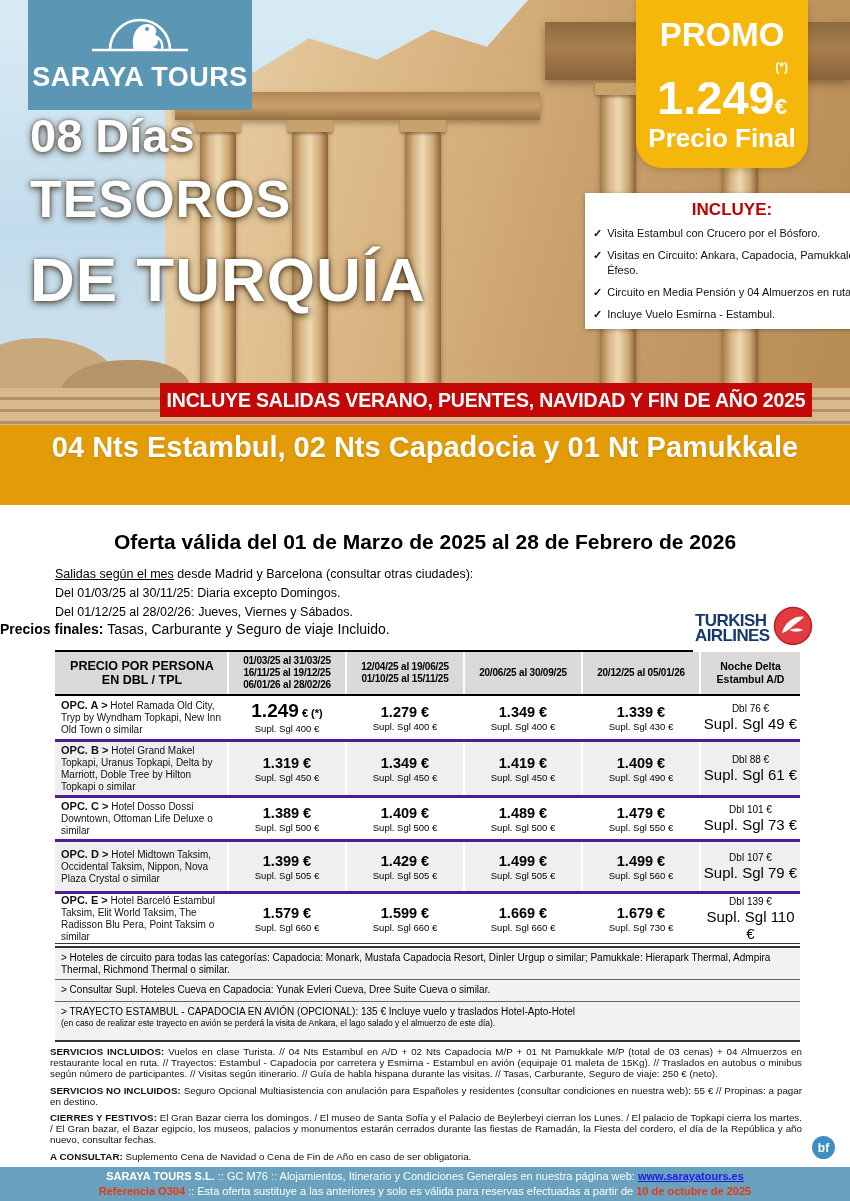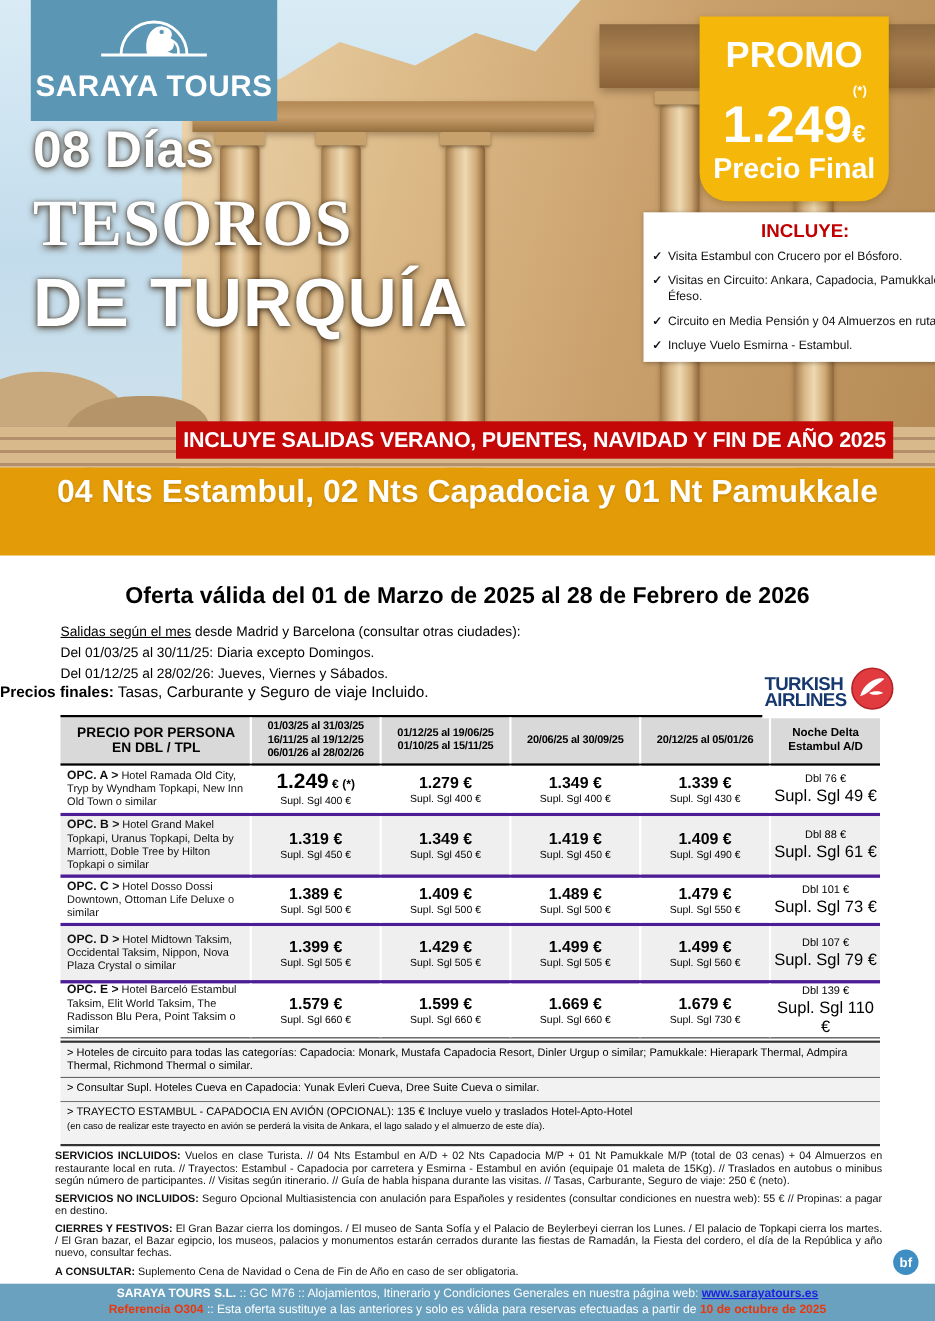--- a/index.html
+++ b/index.html
@@ -27,24 +27,24 @@
   .rubble1{position:absolute;left:-30px;top:338px;width:150px;height:90px;background:#c8a97e;border-radius:45% 55% 40% 30%;}
   .rubble2{position:absolute;left:60px;top:360px;width:130px;height:70px;background:#b6946a;border-radius:50% 40% 45% 35%;}
   
   .logo-box{position:absolute;left:28px;top:0;width:224px;height:110px;background:#5b96b5;z-index:5;
     display:flex;flex-direction:column;align-items:center;justify-content:center;gap:1px;}
   .logo-text{color:#fff;font-weight:bold;font-size:27px;letter-spacing:.5px;white-space:nowrap;}
   
   .hero-title{position:absolute;left:30px;top:112px;z-index:4;color:#fff;font-weight:bold;line-height:1;
     text-shadow:0 2px 7px rgba(55,38,18,.85),0 0 3px rgba(40,25,10,.6);}
   .ht1{font-size:47px;margin-bottom:14px;}
-  .ht2{font-size:60px;margin-bottom:12px;letter-spacing:1px;font-family:Liberation Serif, serif;}
+  .ht2{font-size:52px;margin-bottom:24px;letter-spacing:1px;}
   .ht3{font-size:62px;letter-spacing:1px;white-space:nowrap;}
   
-  .promo{position:absolute;left:636px;top:15px;width:172px;height:168px;background:#f4b70a;z-index:6;
+  .promo{position:absolute;left:636px;top:0;width:172px;height:168px;background:#f4b70a;z-index:6;
     border-radius:0 0 26px 26px;color:#fff;text-align:center;box-shadow:0 2px 6px rgba(120,90,10,.35);}
   .promo-label{font-size:33px;font-weight:bold;margin-top:16px;}
   .promo-ast{font-size:12px;font-weight:bold;text-align:right;padding-right:20px;margin-top:6px;}
   .promo-price{font-size:47px;font-weight:bold;line-height:1;margin-top:0px;}
   .promo-eur{font-size:22px;font-weight:bold;}
   .promo-final{font-size:26px;font-weight:bold;margin-top:2px;}
   
   .includes{position:absolute;left:585px;top:193px;width:292px;background:#fff;z-index:6;
     padding:7px 6px 8px 8px;box-sizing:border-box;box-shadow:0 1px 4px rgba(0,0,0,.3);}
   .includes-title{color:#c00000;font-weight:bold;font-size:17px;text-align:center;margin-bottom:6px;}
@@ -215,21 +215,21 @@
     <div class="cell c-label">
         <span style="display: block;">PRECIO POR PERSONA</span>
         <span style="display: block;">EN DBL / TPL</span>
       </div>
     <div class="cell c-price">
         <span style="display: block;">01/03/25 al 31/03/25</span>
         <span style="display: block;">16/11/25 al 19/12/25</span>
         <span style="display: block;">06/01/26 al 28/02/26</span>
       </div>
     <div class="cell c-price">
-        <span style="display: block;">01/12/25 al 19/06/25</span>
+        <span style="display: block;">12/04/25 al 19/06/25</span>
         <span style="display: block;">01/10/25 al 15/11/25</span>
       </div>
     <div class="cell c-price">20/06/25 al 30/09/25</div>
     <div class="cell c-price">20/12/25 al 05/01/26</div>
     <div class="cell c-extra">
         <span style="display: block;">Noche Delta</span>
         <span style="display: block;">Estambul A/D</span>
       </div>
   </div>
 

